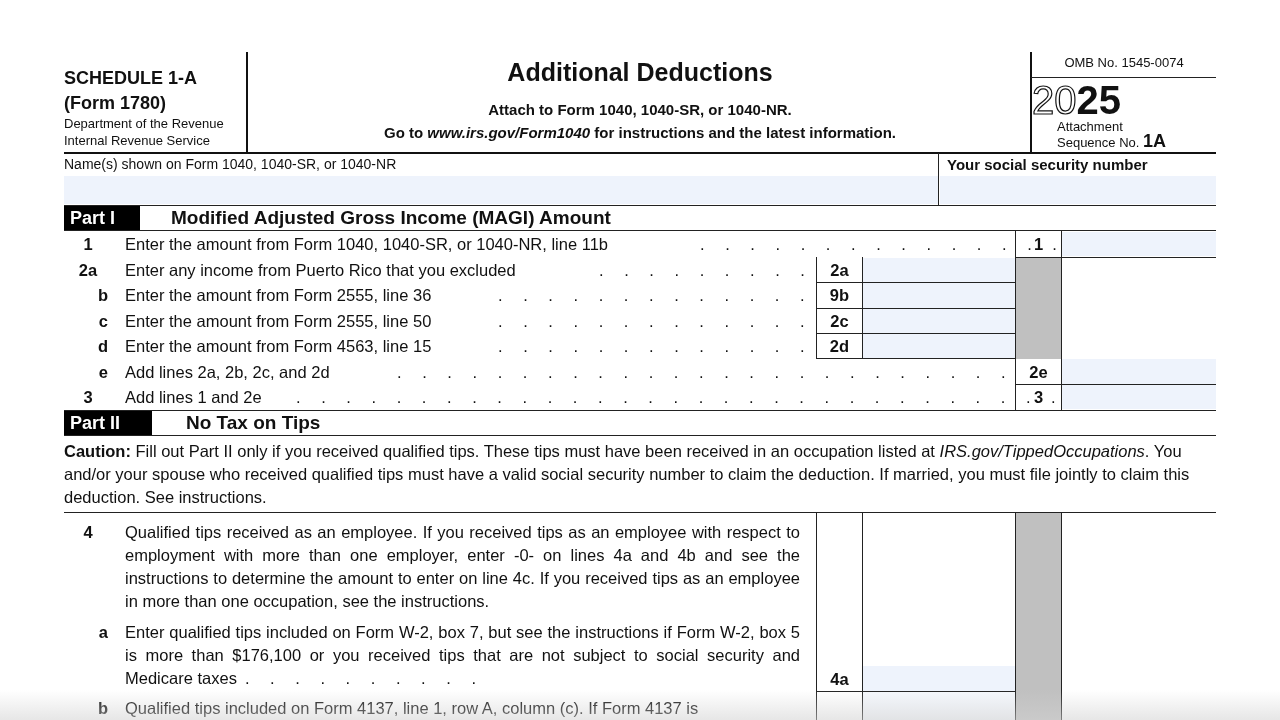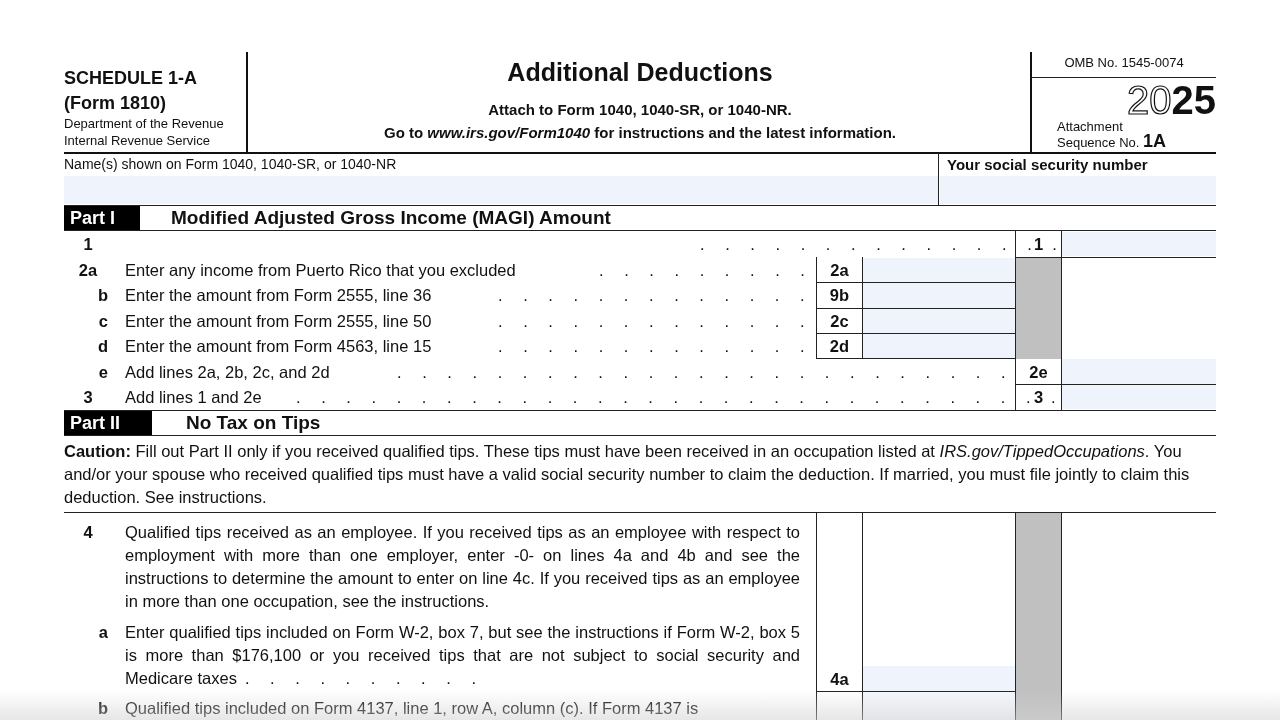--- a/index.html
+++ b/index.html
@@ -15,21 +15,21 @@
   .bold { font-weight: bold; }
 
   
   .sched { left: 64px; top: 50px; font-size: 18px; font-weight: bold; line-height: 25px; margin-top: 16px; }
   .dept { left: 64px; top: 115px; font-size: 13px; line-height: 17px; }
   .title { left: 250px; width: 780px; top: 58px; text-align: center; font-size: 25px; font-weight: bold; }
   .sub1 { left: 250px; width: 780px; top: 101px; text-align: center; font-size: 15px; font-weight: bold; }
   .sub2 { left: 250px; width: 780px; top: 124px; text-align: center; font-size: 15px; font-weight: bold; }
   .sub2 i { font-style: italic; }
   .omb { left: 1032px; width: 184px; top: 55px; text-align: center; font-size: 13px; }
-  .year { left: 1032px; width: 184px; top: 78px; text-align: right; font-size: 40px; line-height: 44px; font-weight: bold; }
+  .year { left: 1032px; width: 184px; top: 78px; text-align: left; font-size: 40px; line-height: 44px; font-weight: bold; }
   .year .outline { color: #fff; -webkit-text-stroke: 1.2px #111; font-weight: normal; }
   .attach { left: 1057px; top: 120px; font-size: 13px; line-height: 14px; }
   .attach .seqno { font-size: 18px; font-weight: bold; }
 
   
   .name-label { left: 64px; top: 156px; font-size: 14px; }
   .ssn-label { left: 947px; top: 156px; font-size: 15px; font-weight: bold; }
 
   
   .part-tag { background: #000; color: #fff; font-weight: bold; font-size: 18px; padding: 0 6px; height: 24px; line-height: 24px; }
@@ -50,21 +50,21 @@
   .para { position: absolute; font-size: 16.5px; line-height: 23px; text-align: justify; }
 
   .bottom-fade { position: absolute; left: 0; top: 690px; width: 1280px; height: 30px;
     background: linear-gradient(to bottom, rgba(255,255,255,0), rgba(210,210,210,0.55)); pointer-events: none; }
 </style>
 </head>
 <body>
 
 <div class="abs sched">
   <div>SCHEDULE 1-A</div>
-  <div>(Form 1810)</div>
+  <div>(Form 1780)</div>
 </div>
 <div class="abs dept">
   <div>Department of the Revenue</div>
   <div>Internal Revenue Service</div>
 </div>
 <div class="vline thick" style="left:246px; top:52px; height:101px;"></div>
 
 <div class="abs title">Additional Deductions</div>
 <div class="abs sub1">Attach to Form 1040, 1040-SR, or 1040-NR.</div>
 <div class="abs sub2"><span>Go to </span><i>www.irs.gov/Form1040</i><span> for instructions and the latest information.</span></div>
@@ -93,20 +93,21 @@
 
 <div class="vline" style="left:1015px; top:231px; height:179px;"></div>
 <div class="vline" style="left:1061px; top:231px; height:179px;"></div>
 <div class="abs shade" style="left:1016px; top:257px; width:45px; height:102px;"></div>
 
 <div class="vline" style="left:816px; top:257px; height:102px;"></div>
 <div class="vline" style="left:862px; top:257px; height:102px;"></div>
 
 <div class="line-row" style="top:232px; width:950px;">
   <span class="line-num">1</span>
+  <span class="line-text">Enter the amount from Form 1040, 1040-SR, or 1040-NR, line 11b</span>
   <span class="abs dots" style="left:636px;">. . . . . . . . . . . . . . .</span>
 </div>
 <div class="box-label" style="left:1016px; top:232px; width:45px;">1</div>
 <div class="abs fill" style="left:1062px; top:232px; width:154px; height:24px;"></div>
 <div class="hline" style="left:1015px; top:257px; width:201px;"></div>
 
 <div class="line-row" style="top:258px;">
   <span class="line-num">2a</span>
   <span class="line-text">Enter any income from Puerto Rico that you excluded</span>
   <span class="abs dots" style="left:535px;">. . . . . . . . .</span>

